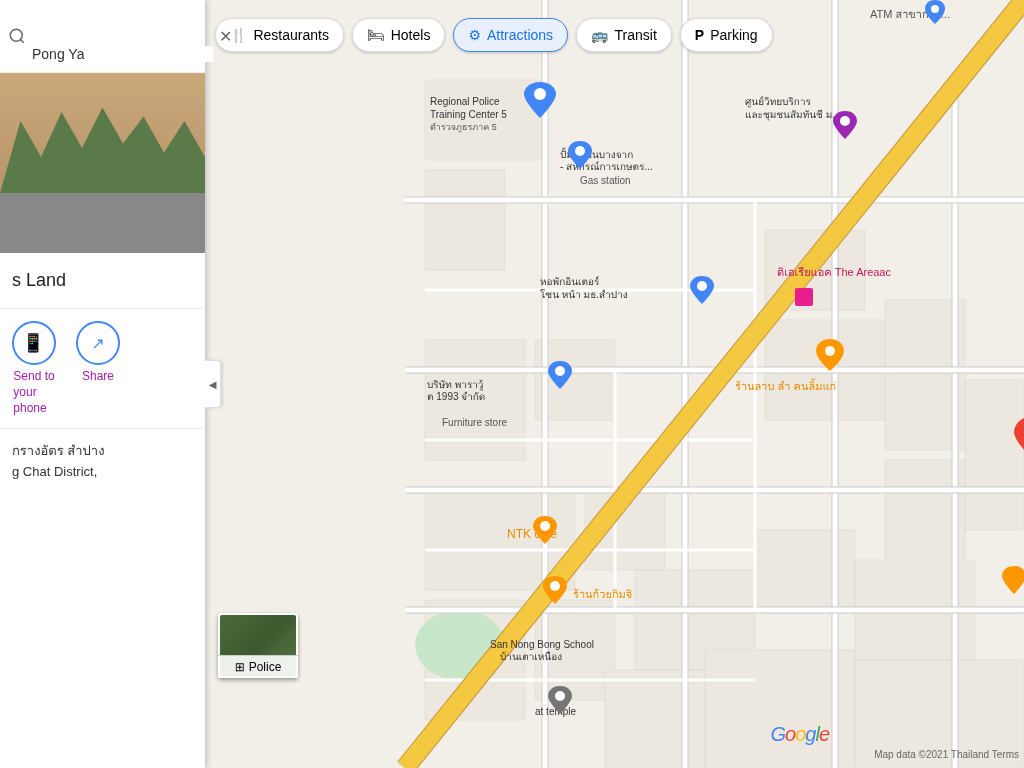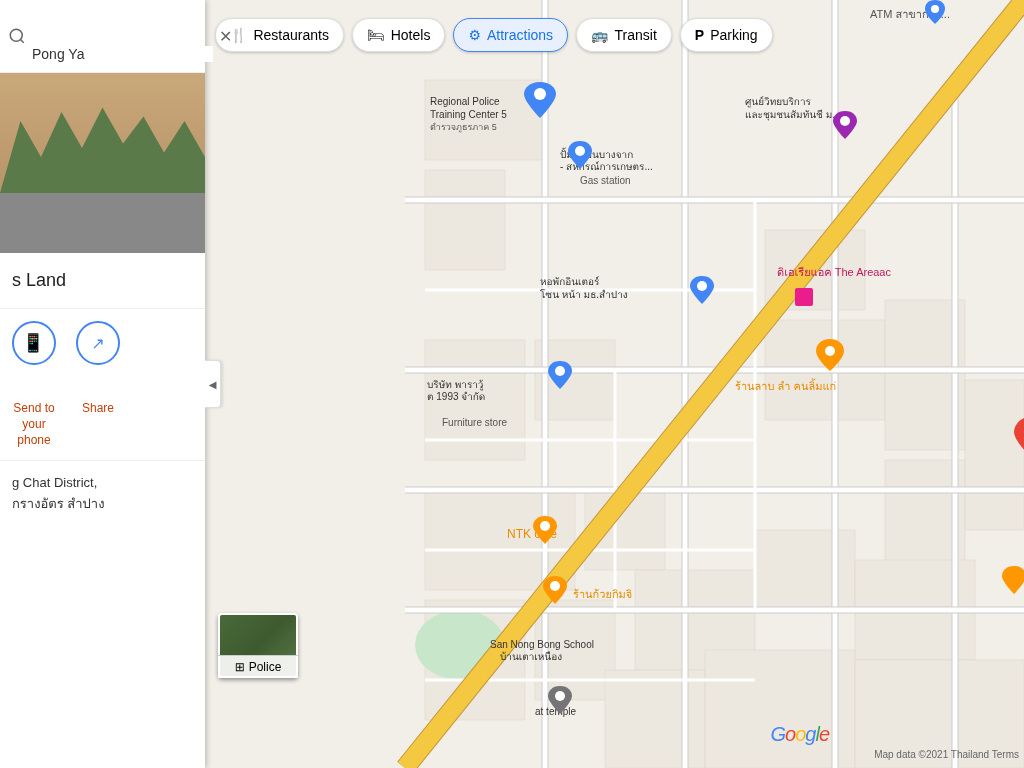--- a/index.html
+++ b/index.html
@@ -172,24 +172,23 @@
       border: 2px solid #4285f4;
       display: flex;
       align-items: center;
       justify-content: center;
       color: #4285f4;
       font-size: 18px;
     }
 
     .action-label {
       font-size: 12px;
-      color: #c2410c;
-      text-align: center;
+      color: #a21caf;
+      text-align: left;
       line-height: 1.3;
-      margin-top: 32px;
     }
 
     #address-section {
       padding: 12px;
     }
 
     .address-line {
       font-size: 13px;
       color: #333;
       line-height: 1.6;
@@ -293,22 +292,22 @@
       <div class="action-icon-circle">📱</div>
       <span class="action-label">Send to<br>your<br>phone</span>
     </button>
     <button class="action-btn">
       <div class="action-icon-circle" style="font-size:16px;">↗</div>
       <span class="action-label">Share</span>
     </button>
   </div>
 
   <div id="address-section">
+    <div class="address-line">กรางอัตร สำปาง</div>
     <div class="address-line">g Chat District,</div>
-    <div class="address-line">กรางอัตร สำปาง</div>
   </div>
 
   <div id="collapse-btn">◀</div>
 </div>
 
 <div id="toolbar">
   <button class="filter-btn">
     <span class="filter-icon">🍴</span>
     <span>Restaurants</span>
   </button>

